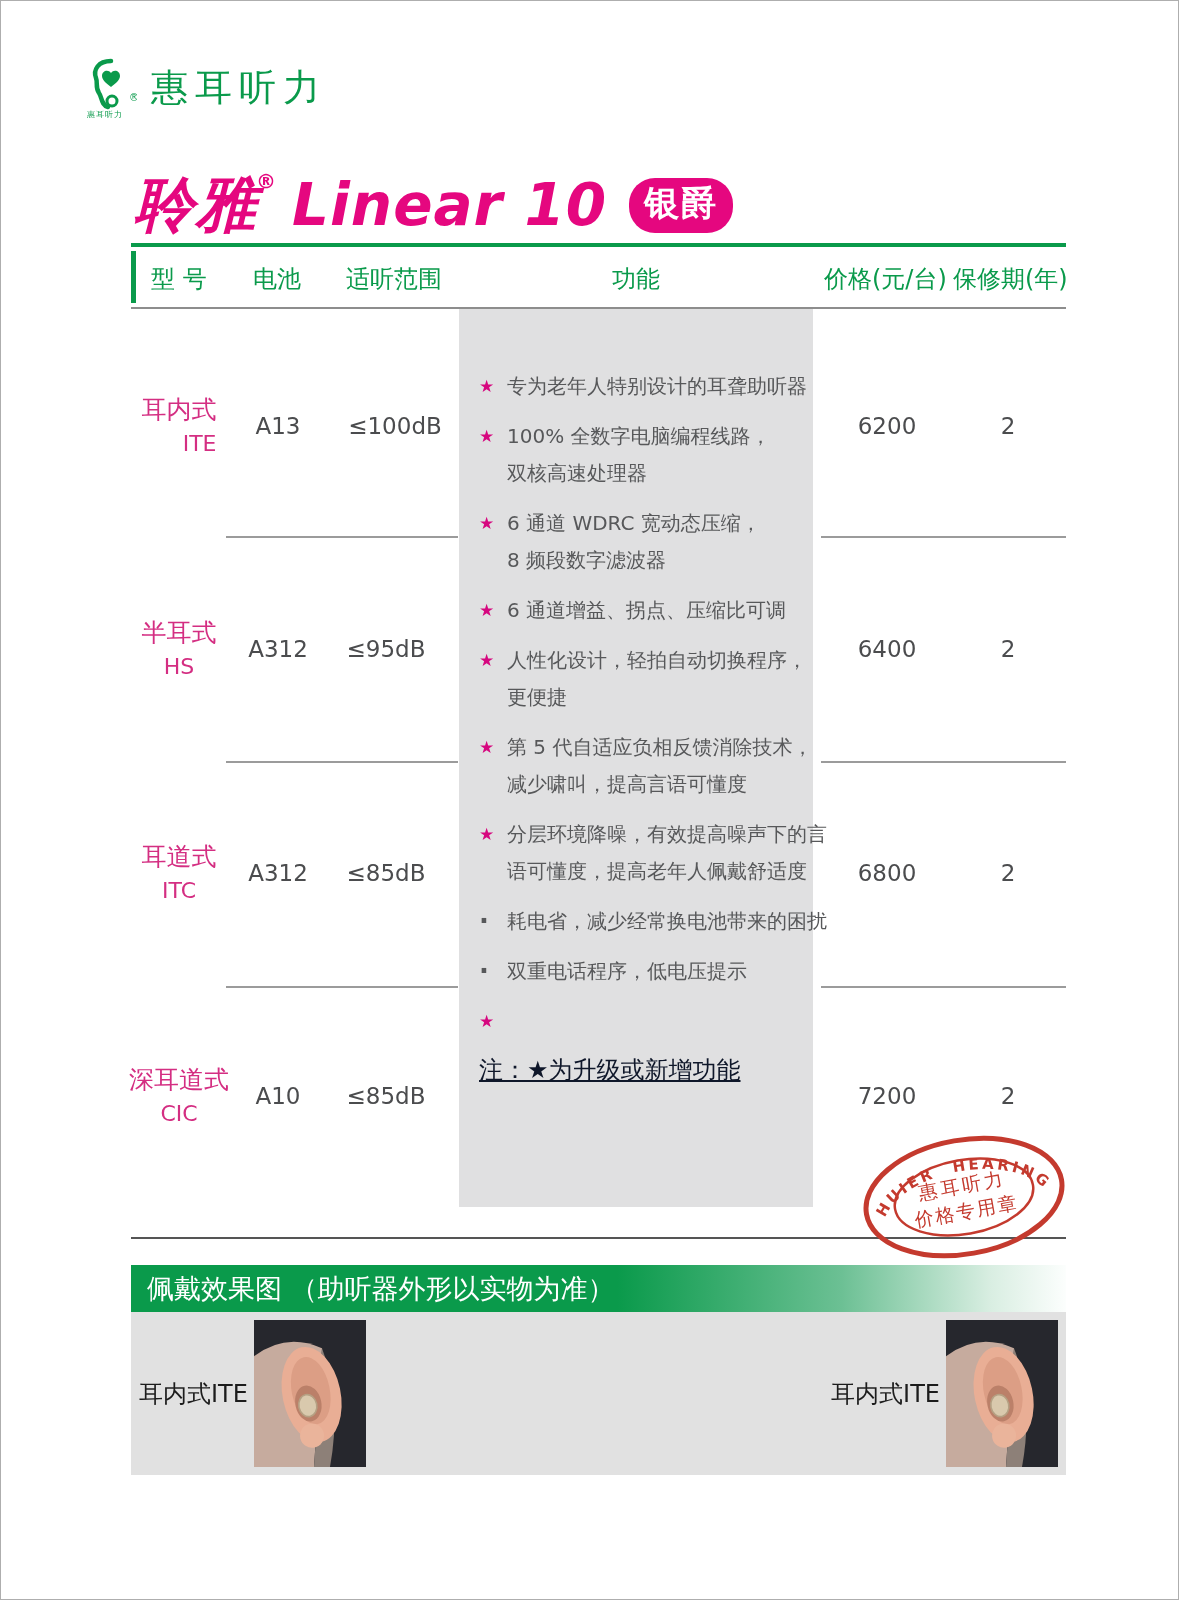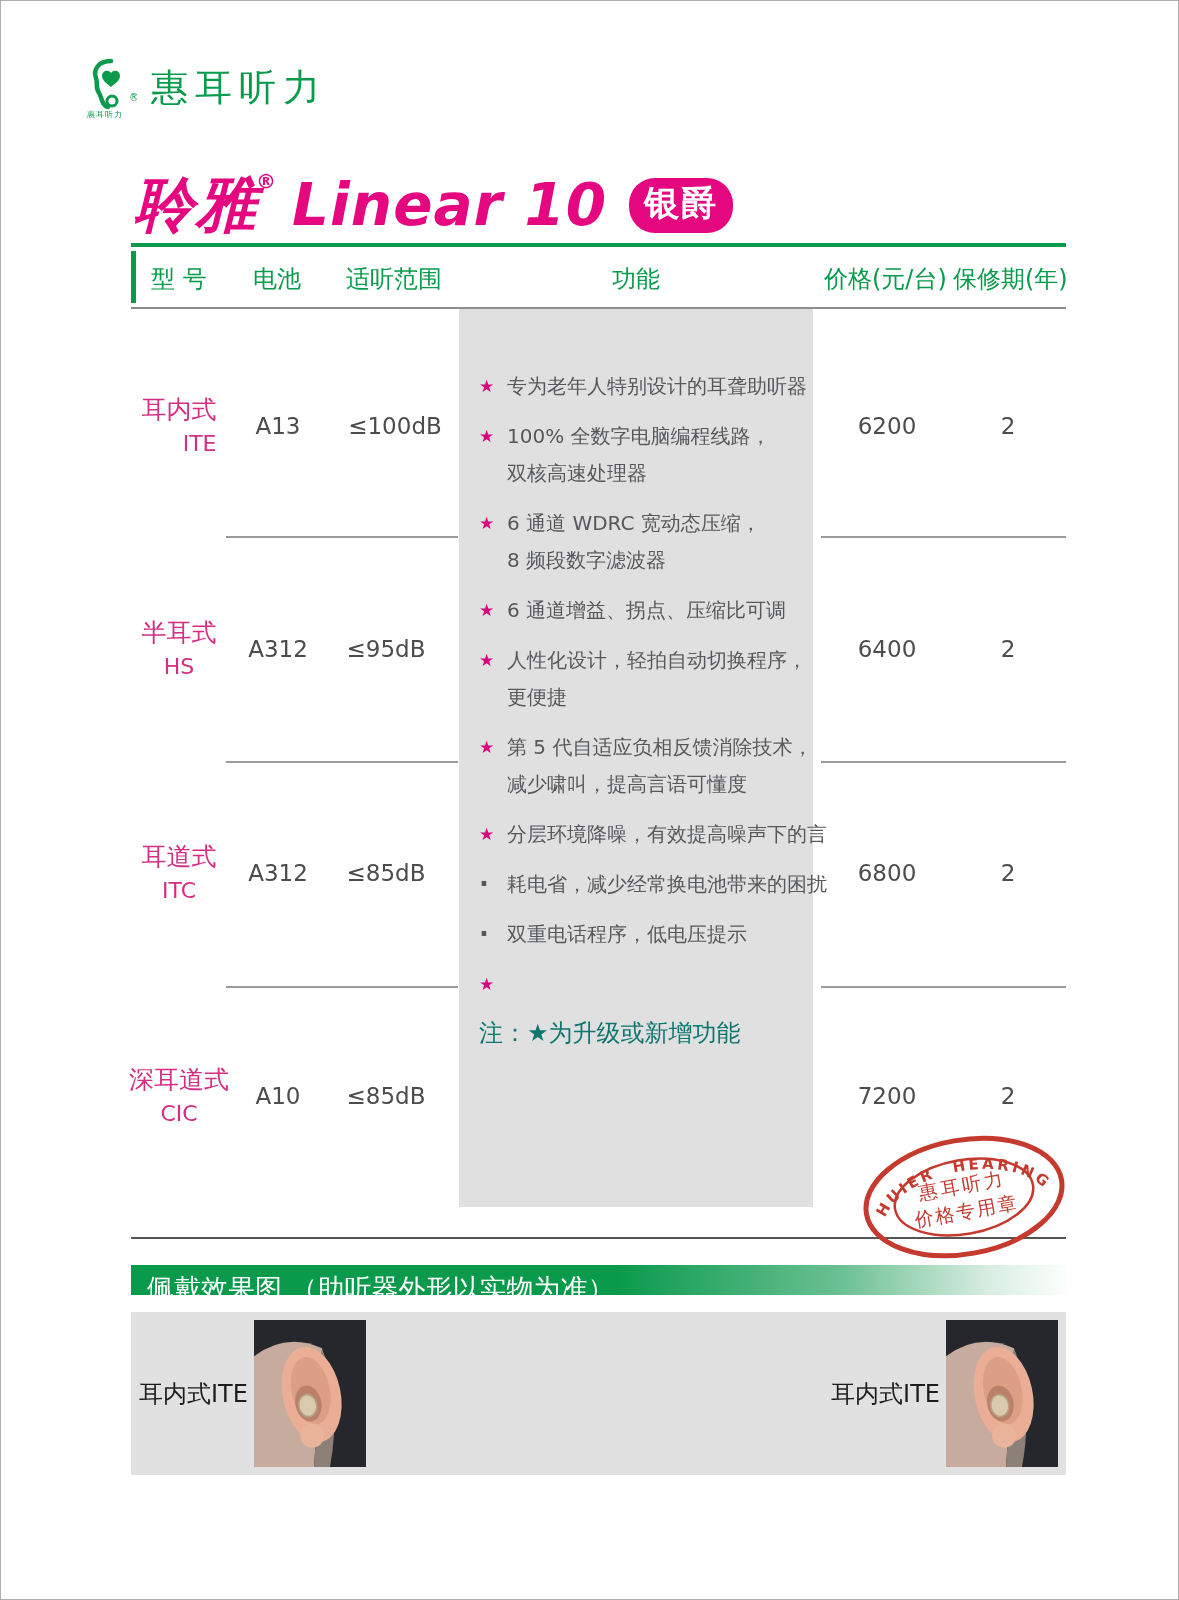--- a/index.html
+++ b/index.html
@@ -25,34 +25,34 @@
   .hdr{position:absolute;top:262px;font-size:24px;color:#0a9a4b;white-space:nowrap;}
   .hdr-sep{position:absolute;left:130px;top:306px;width:935px;height:2px;background:#8d8d8d;}
   
   .gray-box{position:absolute;left:458px;top:308px;width:354px;height:898px;background:#e0e0e1;
             box-sizing:border-box;padding:59px 0 0 20px;}
   .feat{display:flex;margin-bottom:13px;}
   .star{width:28px;font-size:17px;color:#d6077f;line-height:37px;flex:none;}
   .dot{width:28px;font-size:26px;color:#57585a;line-height:37px;flex:none;font-weight:700;}
   .feat-lines{font-size:20px;color:#57585a;line-height:37px;}
   .fline{white-space:nowrap;}
-  .note{margin-top:14px;font-size:24px;color:#0f766e;white-space:nowrap;}
+  .note{margin-top:14px;font-size:24px;color:#0f172a;white-space:nowrap;text-decoration:underline;}
   
   .cell{position:absolute;transform:translate(-50%,-50%);text-align:center;white-space:nowrap;}
   .model-cell{color:#d42e82;line-height:1.45;}
   .model-cn{font-size:25px;}
   .model-en{font-size:22px;}
   .num-cell{font-size:23px;color:#4b4c4e;}
   
   .sep{position:absolute;height:2px;background:#9b9b9b;}
   .bottom-line{position:absolute;left:130px;top:1236px;width:935px;height:2px;background:#555;}
   
   .stamp{position:absolute;left:856px;top:1130px;}
   
-  .banner{position:absolute;left:130px;top:1264px;width:935px;height:30px;
+  .banner{position:absolute;left:130px;top:1264px;width:935px;height:47px;
           background:linear-gradient(90deg,#0a9a4b 0%,#0a9a4b 52%,#6cc094 76%,#d9eee2 92%,#fcfefd 100%);
           color:#fff;font-size:27px;line-height:47px;padding-left:16px;box-sizing:border-box;white-space:nowrap;}
   .strip{position:absolute;left:130px;top:1311px;width:935px;height:163px;background:#e1e1e1;
          display:flex;align-items:center;justify-content:space-between;padding:0 8px;box-sizing:border-box;}
   .wear-item{display:flex;align-items:center;}
   .wear-label{font-size:24px;color:#1c1c1c;margin-right:6px;white-space:nowrap;}
   .ear{width:112px;height:147px;display:block;}
 </style>
 </head>
 <body>
@@ -126,20 +126,21 @@
           <span class="star">★</span>
           <div class="feat-lines">
             <div class="fline">第 5 代自适应负相反馈消除技术，</div>
             <div class="fline">减少啸叫，提高言语可懂度</div>
           </div>
         </div>
         <div class="feat">
           <span class="star">★</span>
           <div class="feat-lines">
             <div class="fline">分层环境降噪，有效提高噪声下的言</div>
+            <div class="fline">语可懂度，提高老年人佩戴舒适度</div>
           </div>
         </div>
         <div class="feat">
           <span class="dot">·</span>
           <div class="feat-lines">
             <div class="fline">耗电省，减少经常换电池带来的困扰</div>
           </div>
         </div>
         <div class="feat">
           <span class="dot">·</span>

